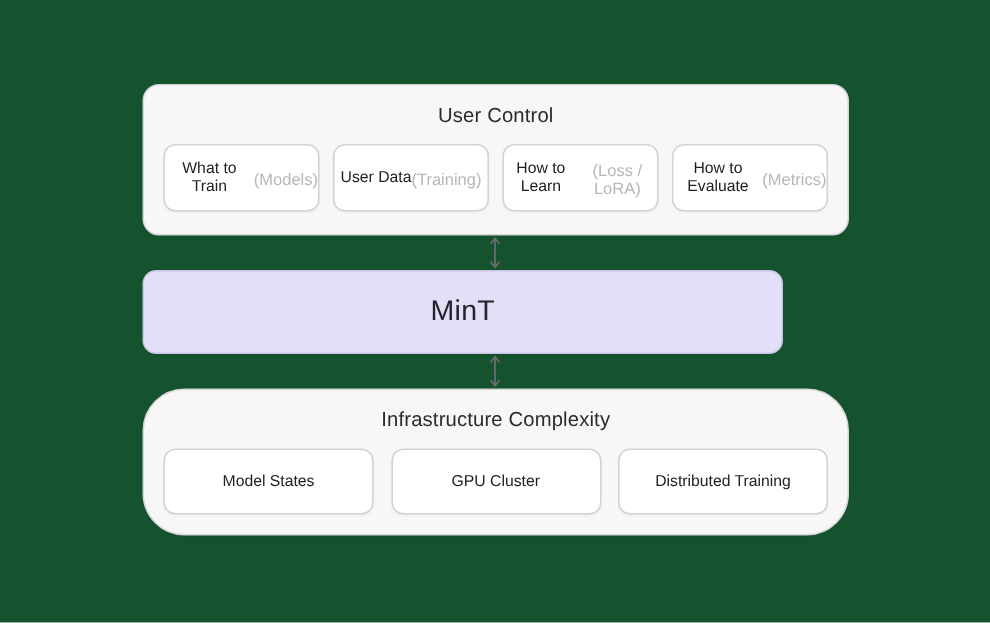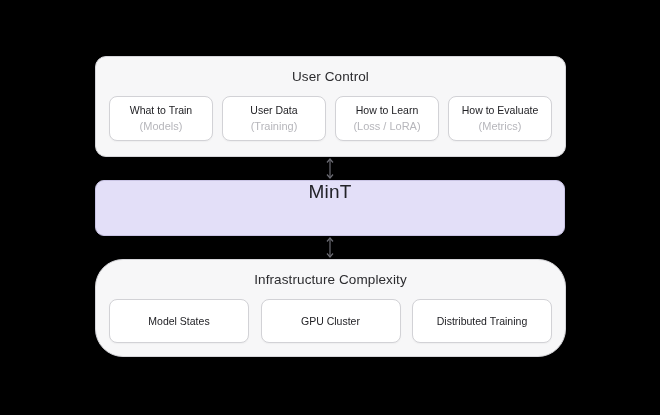--- a/index.html
+++ b/index.html
@@ -11,21 +11,21 @@
     width: 660px;
     height: 415px;
     font-family: "Liberation Sans", sans-serif;
     -webkit-font-smoothing: antialiased;
   }
 
   .canvas {
     position: relative;
     width: 660px;
     height: 415px;
-    background: #000000;
+    background: #14532d;
     overflow: hidden;
   }
 
   
   .panel {
     position: absolute;
     left: 95px;
     width: 471px;
     box-sizing: border-box;
     background: #f7f7f8;
@@ -51,21 +51,21 @@
     box-sizing: border-box;
   }
 
   
   .card {
     background: #ffffff;
     border: 1px solid #d2d2d6;
     border-radius: 8px;
     box-sizing: border-box;
     display: flex;
-    flex-direction: column;
+    flex-direction: row;
     align-items: center;
     justify-content: center;
     box-shadow: 0 1px 1.5px rgba(0,0,0,0.04);
   }
   .card-4 { width: 104px; height: 45px; }
   .card-3 { width: 140px; height: 44px; }
 
   .card-label {
     font-size: 10.5px;
     color: #222226;
@@ -83,28 +83,28 @@
 
   
   #panel-top    { top: 56px;  height: 101px; }
   #panel-bottom { top: 259px; height: 98px; border-radius: 28px; }
 
   
   #mint-bar {
     position: absolute;
     left: 95px;
     top: 180px;
-    width: 470px;
+    width: 427px;
     height: 56px;
     box-sizing: border-box;
     background: #e3dff8;
     border: 1px solid #c9c4e4;
     border-radius: 9px;
     display: flex;
-    align-items: flex-start;
+    align-items: center;
     justify-content: center;
     box-shadow: 0 1px 2px rgba(0,0,0,0.05);
   }
   #mint-bar .mint-label {
     font-size: 19px;
     color: #232329;
     letter-spacing: 0.2px;
   }
 
   

